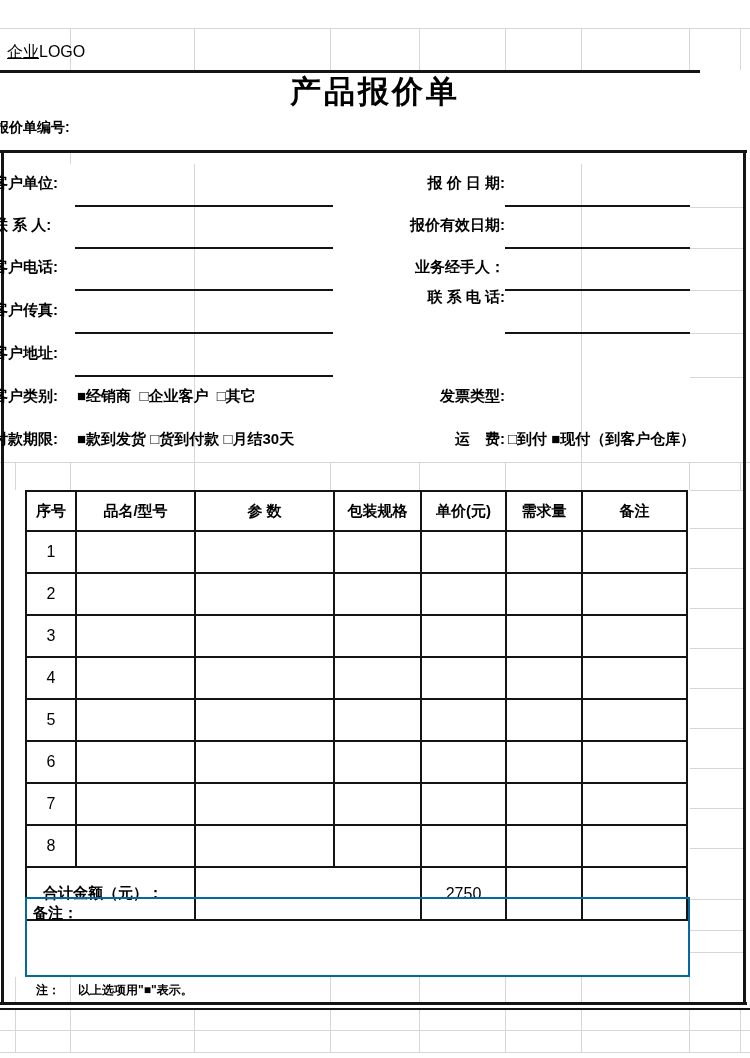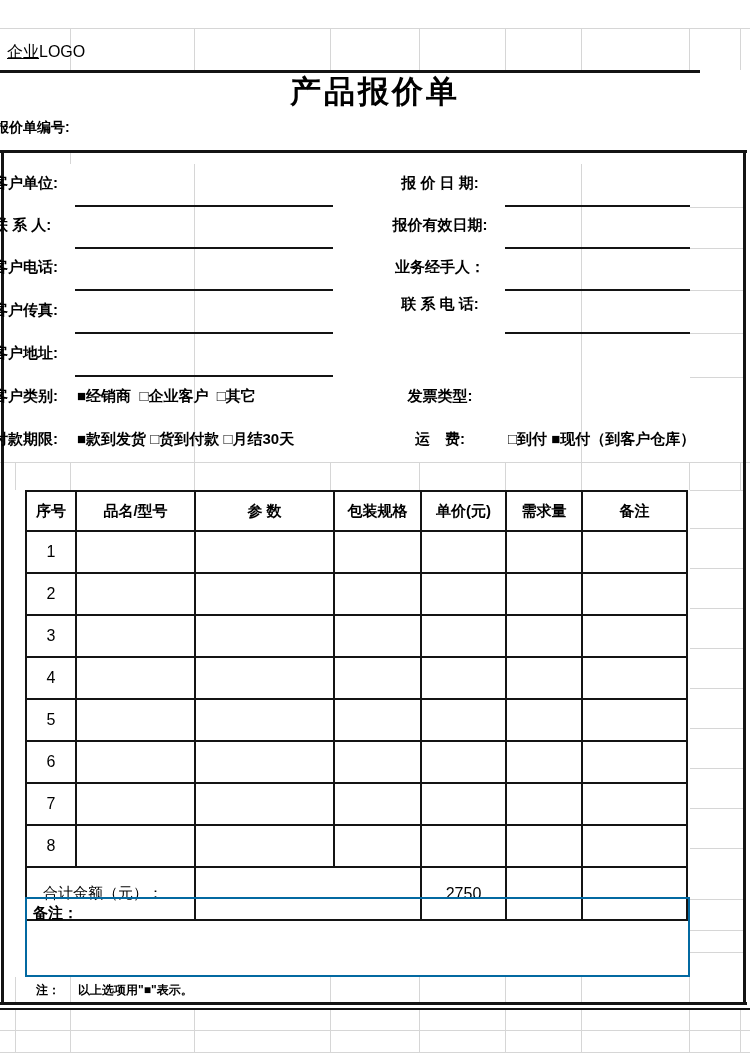--- a/index.html
+++ b/index.html
@@ -8,35 +8,35 @@
     font-family:"Liberation Sans","DejaVu Sans",sans-serif;color:#000;
     overflow:hidden;
   }
   .abs{position:absolute;}
   
   .gv{position:absolute;width:1px;background:#d6d6d6;}
   .gh{position:absolute;height:1px;background:#d6d6d6;}
   
   .rule{position:absolute;background:#141414;}
   .lbl{position:absolute;font-size:15px;font-weight:bold;white-space:pre;line-height:22px;}
-  .lbl-r{text-align:center;}
+  .lbl-r{text-align:right;}
   .opt{position:absolute;font-size:15px;font-weight:bold;white-space:pre;line-height:22px;}
   .uline{position:absolute;height:2px;background:#141414;}
   .logo{position:absolute;left:7px;top:42px;font-size:16px;line-height:20px;}
   .logo u{text-decoration:underline;}
   .title{position:absolute;left:0;top:72px;width:750px;text-align:center;
          font-size:31px;font-weight:bold;letter-spacing:3px;line-height:40px;}
   .quoteno{position:absolute;left:-5px;top:117px;font-size:14px;font-weight:bold;line-height:20px;}
   table.qt{position:absolute;left:25px;top:490px;border-collapse:collapse;table-layout:fixed;}
   table.qt td,table.qt th{border:2px solid #141414;padding:0;text-align:center;vertical-align:middle;
          font-size:15px;overflow:hidden;}
   table.qt th{font-weight:bold;height:38px;}
   table.qt tr.data td{height:40px;font-size:16px;}
   table.qt tr.total td{height:51px;font-size:16px;}
-  table.qt tr.total td.tl{font-weight:normal;text-align:left;padding-left:16px;font-size:15px;}
+  table.qt tr.total td.tl{font-weight:bold;text-align:left;padding-left:16px;font-size:15px;}
   .remarkbox{position:absolute;left:25px;top:897px;width:661px;height:76px;border:2px solid #0369a1;}
   .remarklbl{position:absolute;left:6px;top:5px;font-size:15px;font-weight:bold;}
   .footnote1{position:absolute;left:36px;top:982px;font-size:12px;font-weight:bold;}
   .footnote2{position:absolute;left:78px;top:982px;font-size:12px;font-weight:bold;white-space:pre;}
 </style>
 </head>
 <body>
 
 <div class="canvas">
 
@@ -127,21 +127,21 @@
   <div class="lbl" style="left:-7px;top:342px;">客户地址:</div>
   <div class="uline" style="left:75px;top:205px;width:258px;"></div>
   <div class="uline" style="left:75px;top:247px;width:258px;"></div>
   <div class="uline" style="left:75px;top:289px;width:258px;"></div>
   <div class="uline" style="left:75px;top:332px;width:258px;"></div>
   <div class="uline" style="left:75px;top:375px;width:258px;"></div>
 
   <div class="lbl lbl-r" style="left:375px;top:172px;width:130px;">报 价 日 期:</div>
   <div class="lbl lbl-r" style="left:375px;top:214px;width:130px;">报价有效日期:</div>
   <div class="lbl lbl-r" style="left:375px;top:256px;width:130px;">业务经手人：</div>
-  <div class="lbl lbl-r" style="left:375px;top:293px;width:130px;">联 系 电 话:</div>
+  <div class="lbl lbl-r" style="left:375px;top:286px;width:130px;">联 系 电 话:</div>
   <div class="uline" style="left:505px;top:205px;width:185px;"></div>
   <div class="uline" style="left:505px;top:247px;width:185px;"></div>
   <div class="uline" style="left:505px;top:289px;width:185px;"></div>
   <div class="uline" style="left:505px;top:332px;width:185px;"></div>
 
   <div class="lbl" style="left:-7px;top:385px;">客户类别:</div>
   <div class="opt" style="left:77px;top:385px;">■经销商  □企业客户  □其它</div>
   <div class="lbl lbl-r" style="left:375px;top:385px;width:130px;">发票类型:</div>
   <div class="lbl" style="left:-7px;top:428px;">付款期限:</div>
   <div class="opt" style="left:77px;top:428px;">■款到发货 □货到付款 □月结30天</div>

